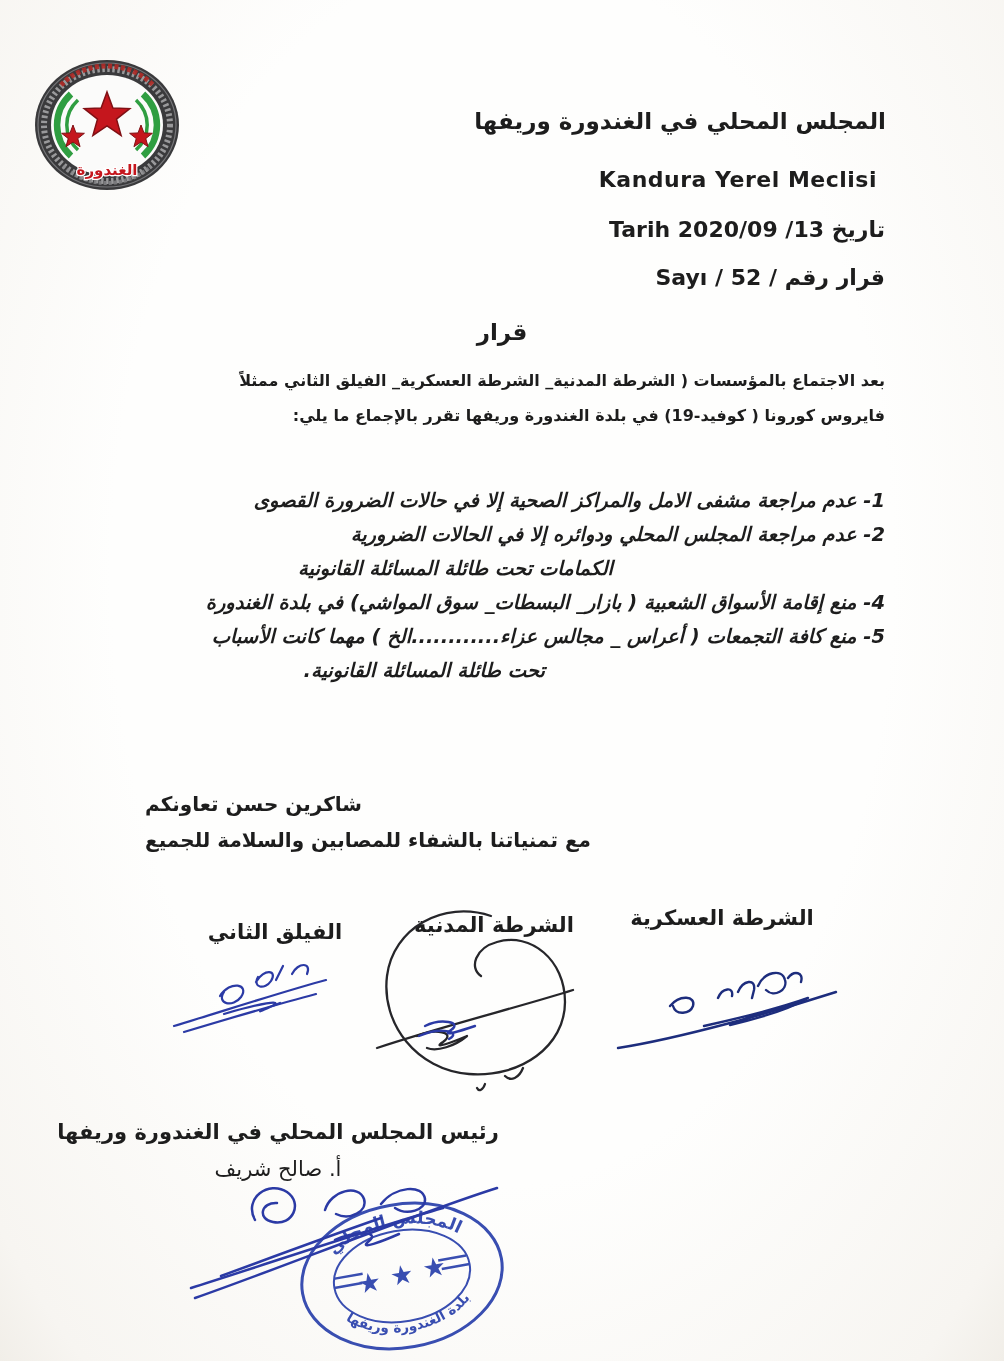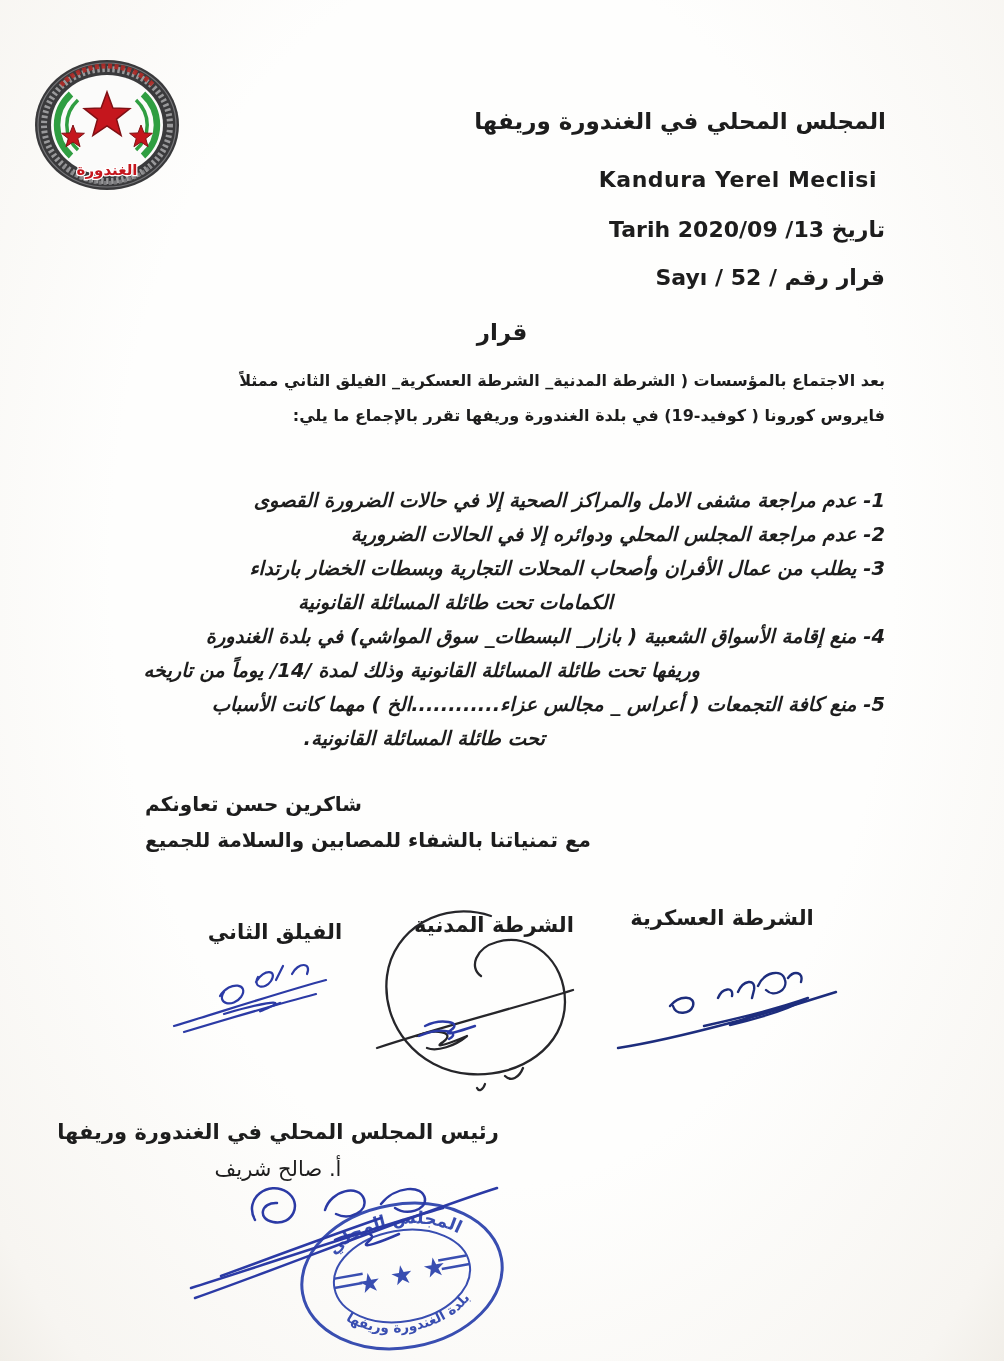--- a/index.html
+++ b/index.html
@@ -73,24 +73,22 @@
   <div class="doc-title">قرار</div>
 
   <div class="intro">
     <div>بعد الاجتماع بالمؤسسات ( الشرطة المدنية_ الشرطة العسكرية_ الفيلق الثاني ممثلاً</div>
     <div>فايروس كورونا ( كوفيد-19) في بلدة الغندورة وريفها تقرر بالإجماع ما يلي:</div>
   </div>
 
   <div class="items">
     <div>1- عدم مراجعة مشفى الامل والمراكز الصحية إلا في حالات الضرورة القصوى</div>
     <div>2- عدم مراجعة المجلس المحلي ودوائره إلا في الحالات الضرورية</div>
-    <div>3- يطلب من عمال الأفران وأصحاب المحلات التجارية وبسطات الخضار بارتداء</div>
     <div class="ind-a">الكمامات تحت طائلة المسائلة القانونية</div>
     <div>4- منع إقامة الأسواق الشعبية ( بازار_ البسطات_ سوق المواشي) في بلدة الغندورة</div>
-    <div class="ind-b">وريفها تحت طائلة المسائلة القانونية وذلك لمدة /14/ يوماً من تاريخه</div>
     <div>5- منع كافة التجمعات ( أعراس _ مجالس عزاء............الخ ) مهما كانت الأسباب</div>
     <div class="ind-c">تحت طائلة المسائلة القانونية.</div>
   </div>
 
   <div class="closing">
     <div>شاكرين حسن تعاونكم</div>
     <div>مع تمنياتنا بالشفاء للمصابين والسلامة للجميع</div>
   </div>
 
   <div class="sig-label lbl-mil">الشرطة العسكرية</div>

